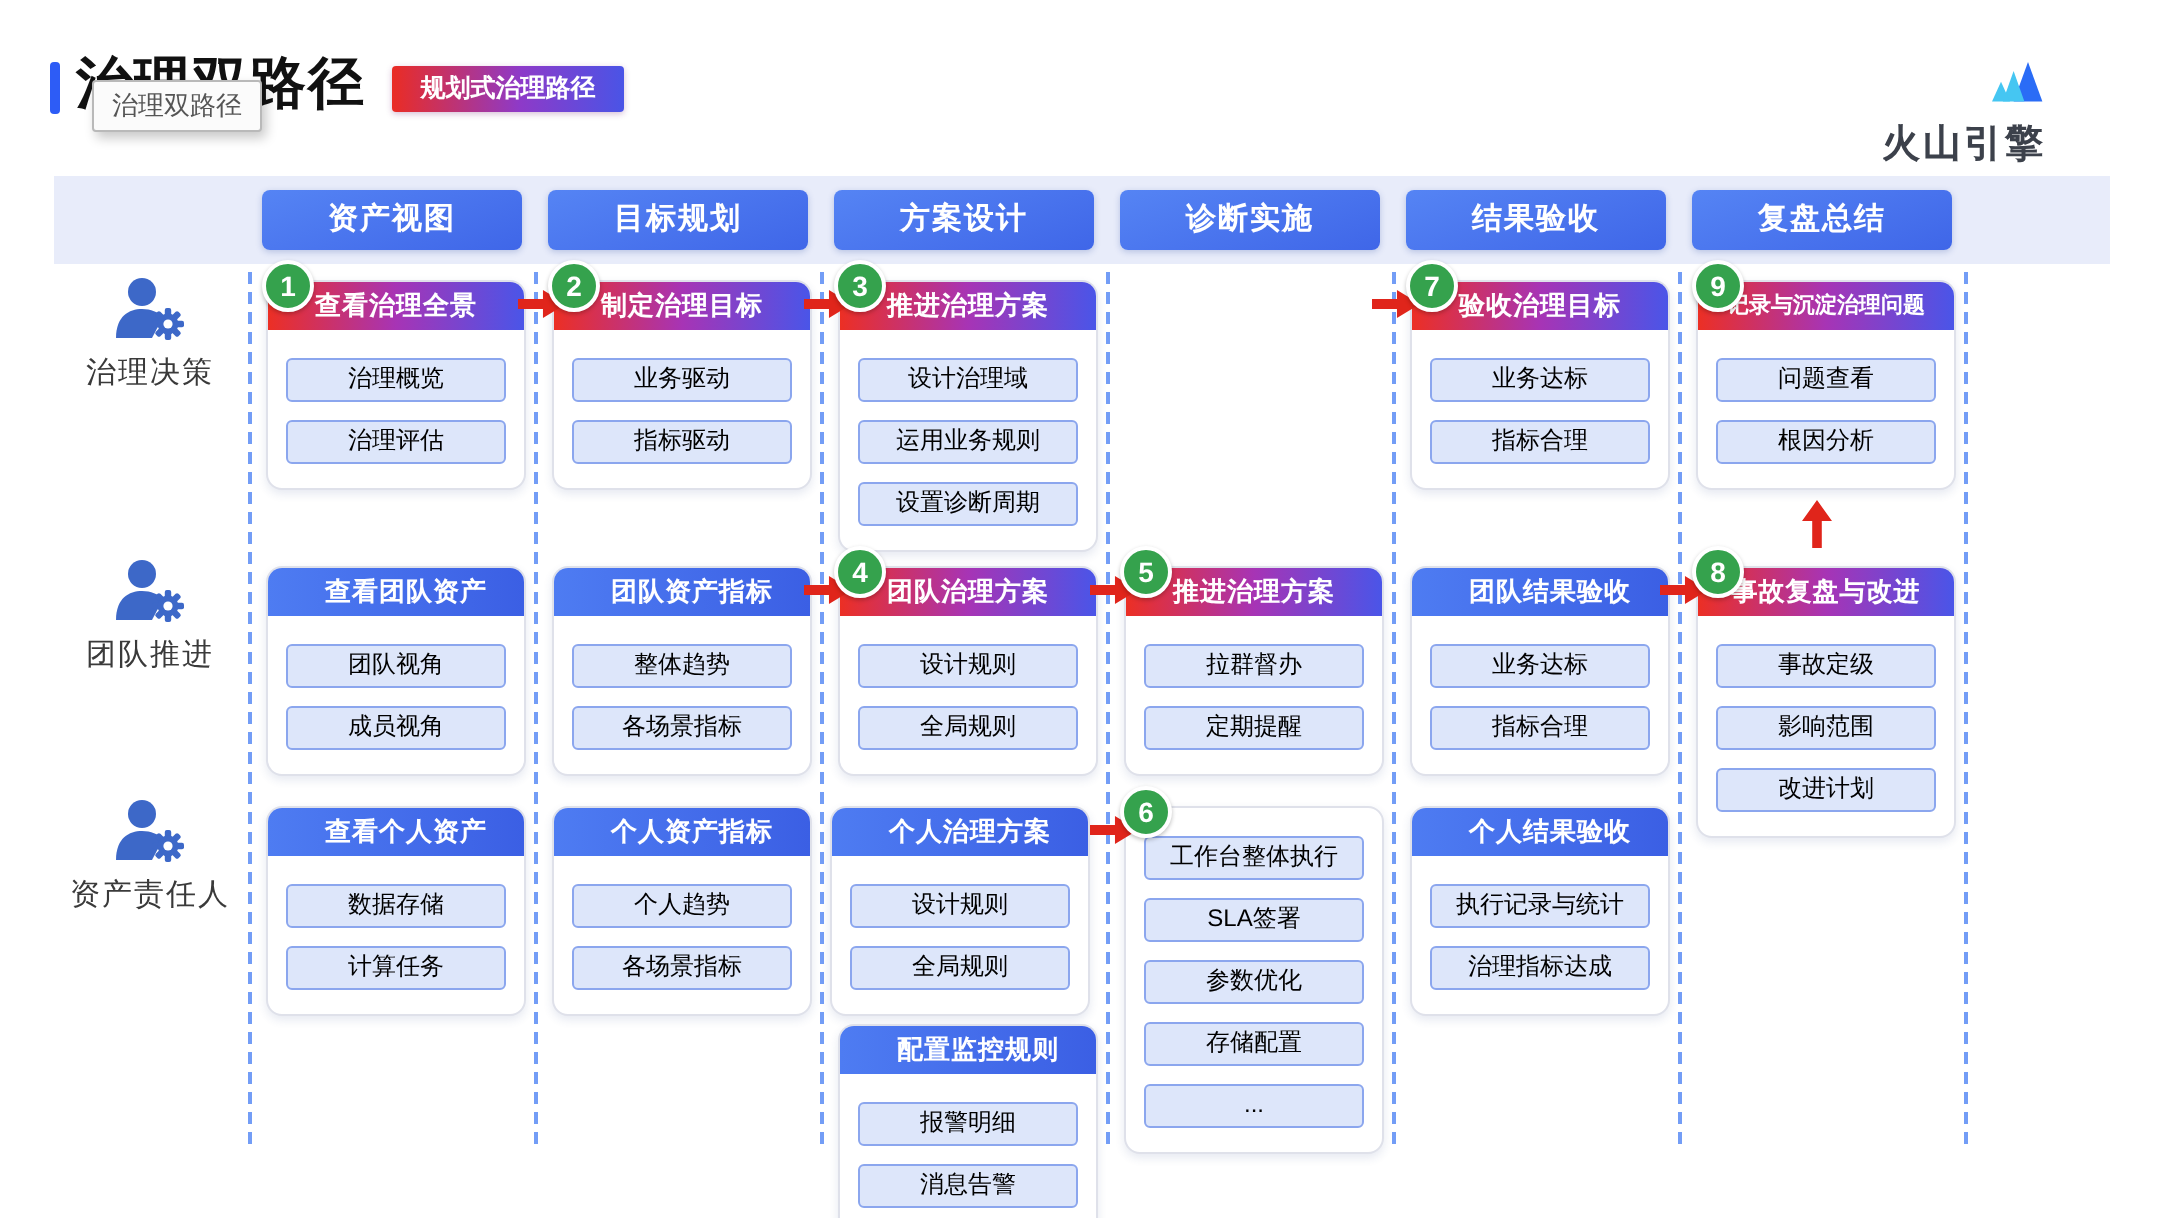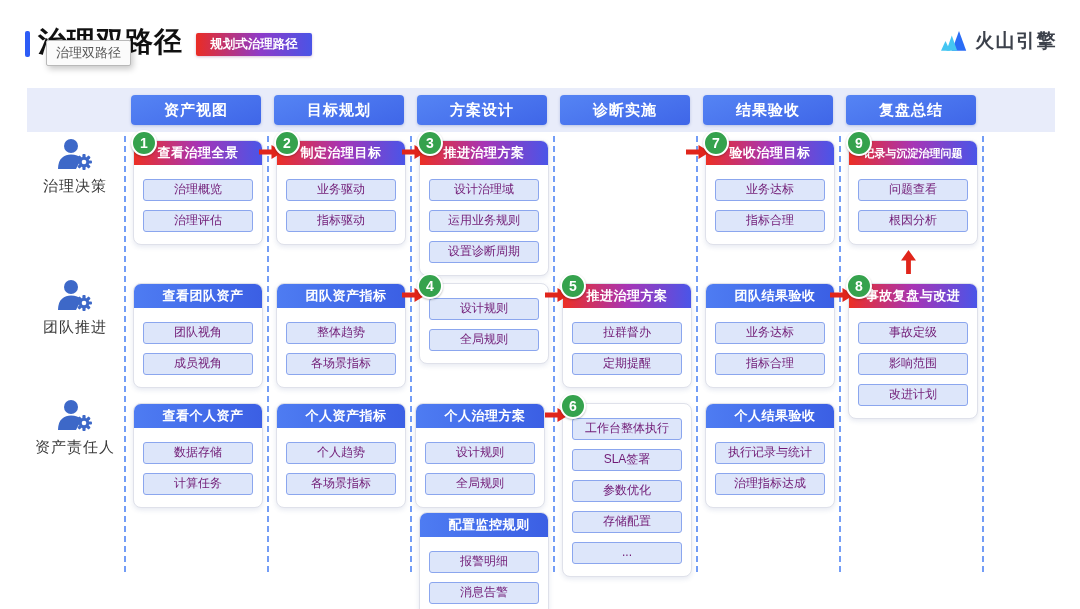--- a/index.html
+++ b/index.html
@@ -7,21 +7,21 @@
         font-family:"Liberation Sans","DejaVu Sans",sans-serif;}
 
   
   .accent-bar{position:absolute;left:25px;top:31px;width:5px;height:26px;background:#2d5cf6;border-radius:2px;}
   .page-title{position:absolute;left:38px;top:23px;font-size:28px;font-weight:900;color:#111;letter-spacing:1px;}
   .tooltip{position:absolute;left:46px;top:40px;background:#fbfbfb;border:1px solid #b9b9b9;border-radius:2px;
            padding:3px 9px;font-size:13px;color:#555;box-shadow:2px 3px 6px rgba(0,0,0,.22);z-index:20;white-space:nowrap;}
   .badge{position:absolute;left:196px;top:33px;width:116px;height:23px;line-height:23px;text-align:center;
          color:#fff;font-size:12.5px;font-weight:bold;border-radius:2px;
          background:linear-gradient(90deg,#ea2c24 0%,#8e3ac8 55%,#4a54e6 100%);box-shadow:0 1px 3px rgba(120,40,120,.3);}
-  .brand{position:absolute;left:941px;top:28px;display:flex;align-items:flex-start;gap:7px;}
+  .brand{position:absolute;left:941px;top:28px;display:flex;align-items:flex-end;gap:7px;flex-direction:column;}
   .brand-text{font-size:19px;font-weight:bold;color:#3c414b;letter-spacing:1.5px;}
 
   
   .stage-strip{position:absolute;left:27px;top:88px;width:1028px;height:44px;background:#e8ecfa;}
   .stage{position:absolute;top:95px;width:130px;height:30px;line-height:30px;text-align:center;color:#fff;
          font-weight:bold;font-size:15px;border-radius:4px;letter-spacing:1px;
          background:linear-gradient(160deg,#5584f4,#3f66e8);box-shadow:0 1px 3px rgba(40,70,160,.25);}
 
   
   .vline{position:absolute;top:136px;height:436px;width:0;border-left:2px dashed #5b8cf5;opacity:.85;}
@@ -32,21 +32,21 @@
 
   
   .box{position:absolute;width:128px;background:#fff;border:1px solid #dfe1ea;border-radius:8px;
        box-shadow:0 2px 5px rgba(50,70,140,.12);}
   .box-header{height:24px;line-height:24px;text-align:center;color:#fff;font-weight:bold;font-size:13px;
               border-radius:7px 7px 0 0;letter-spacing:.5px;}
   .box-header.grad{background:linear-gradient(90deg,#ec2f24 0%,#a734b5 50%,#4a55e8 100%);}
   .box-header.blue{background:linear-gradient(90deg,#4e7cf2,#3b5fe4);padding-left:10px;}
   .box-header.sm{font-size:11px;letter-spacing:0;}
   .items{display:flex;flex-direction:column;gap:9px;padding:14px 9px 12px;}
-  .item{height:20px;line-height:19px;text-align:center;font-size:12px;color:#701a75;background:#dde6fa;
+  .item{height:20px;line-height:19px;text-align:center;font-size:12px;color:#000000;background:#dde6fa;
         border:1px solid #8ba6ee;border-radius:3px;}
   .num{position:absolute;left:-3px;top:-11px;width:22px;height:22px;border-radius:50%;background:#35a24d;
        border:2px solid #fff;color:#fff;font-weight:bold;font-size:14px;line-height:22px;text-align:center;
        z-index:3;box-shadow:0 1px 2px rgba(0,0,0,.25);}
 
   
   .arrow-r{position:absolute;width:24px;height:14px;background:#e0251b;z-index:2;
            clip-path:polygon(0 32%,52% 32%,52% 0,100% 50%,52% 100%,52% 68%,0 68%);}
   .arrow-u{position:absolute;width:15px;height:24px;background:#e0251b;z-index:2;
            clip-path:polygon(34% 100%,34% 44%,0 44%,50% 0,100% 44%,66% 44%,66% 100%);}
@@ -188,20 +188,21 @@
   </div>
   <div class="box" style="left:276px;top:283px">
     <div class="box-header blue">团队资产指标</div>
     <div class="items">
       <div class="item">整体趋势</div>
       <div class="item">各场景指标</div>
     </div>
   </div>
   <div class="box" style="left:419px;top:283px">
     <div class="num">4</div>
+    <div class="box-header grad">团队治理方案</div>
     <div class="items">
       <div class="item">设计规则</div>
       <div class="item">全局规则</div>
     </div>
   </div>
   <div class="box" style="left:562px;top:283px">
     <div class="num">5</div>
     <div class="box-header grad">推进治理方案</div>
     <div class="items">
       <div class="item">拉群督办</div>

